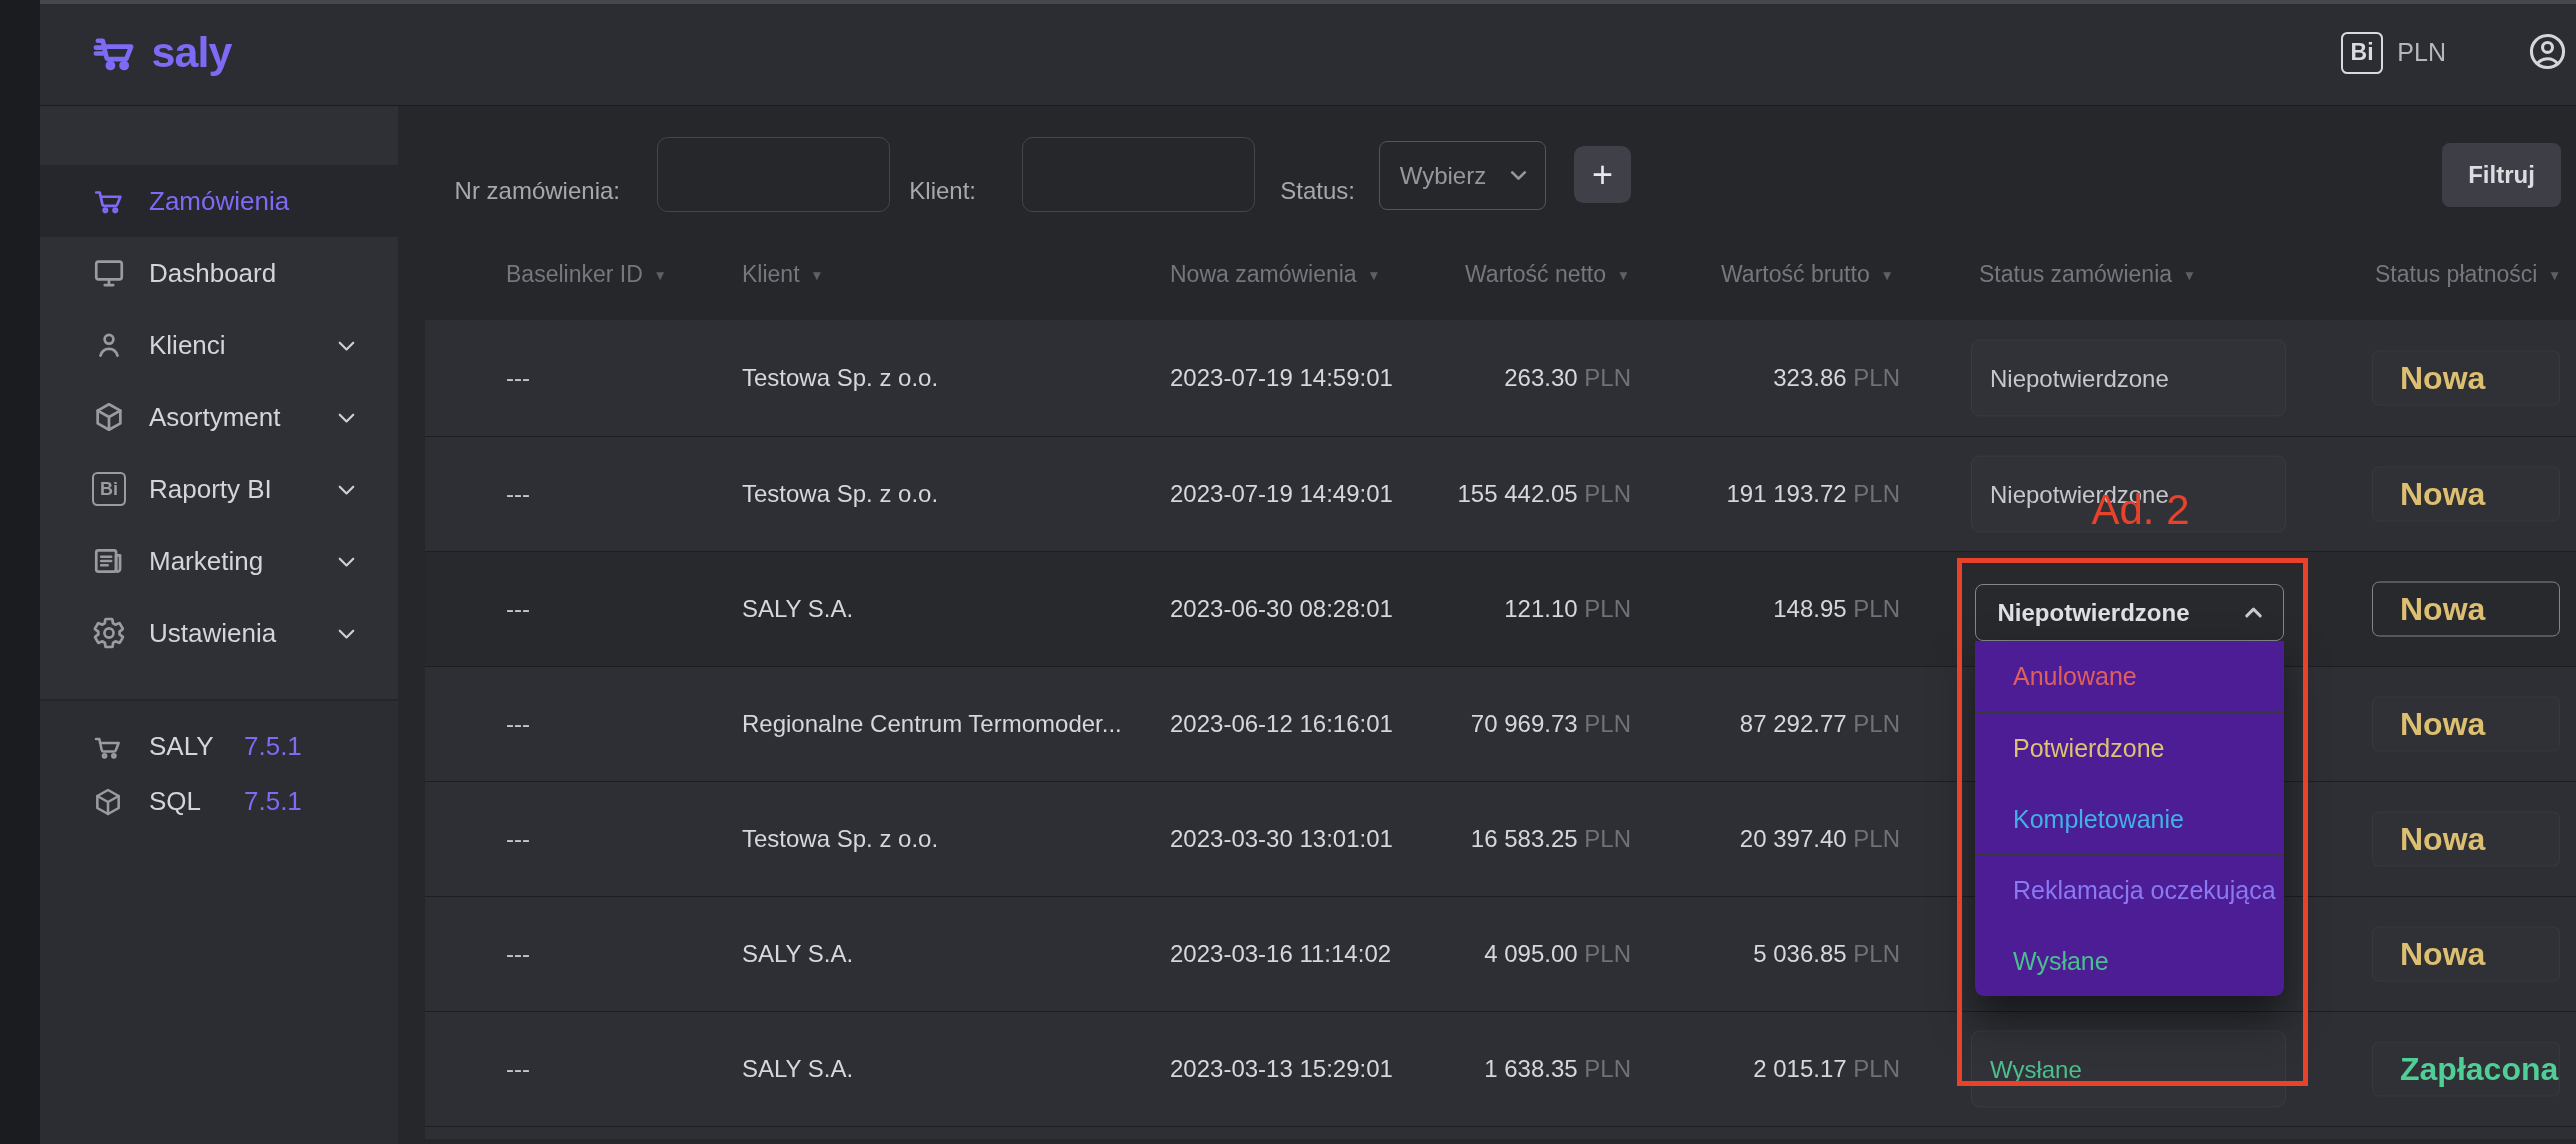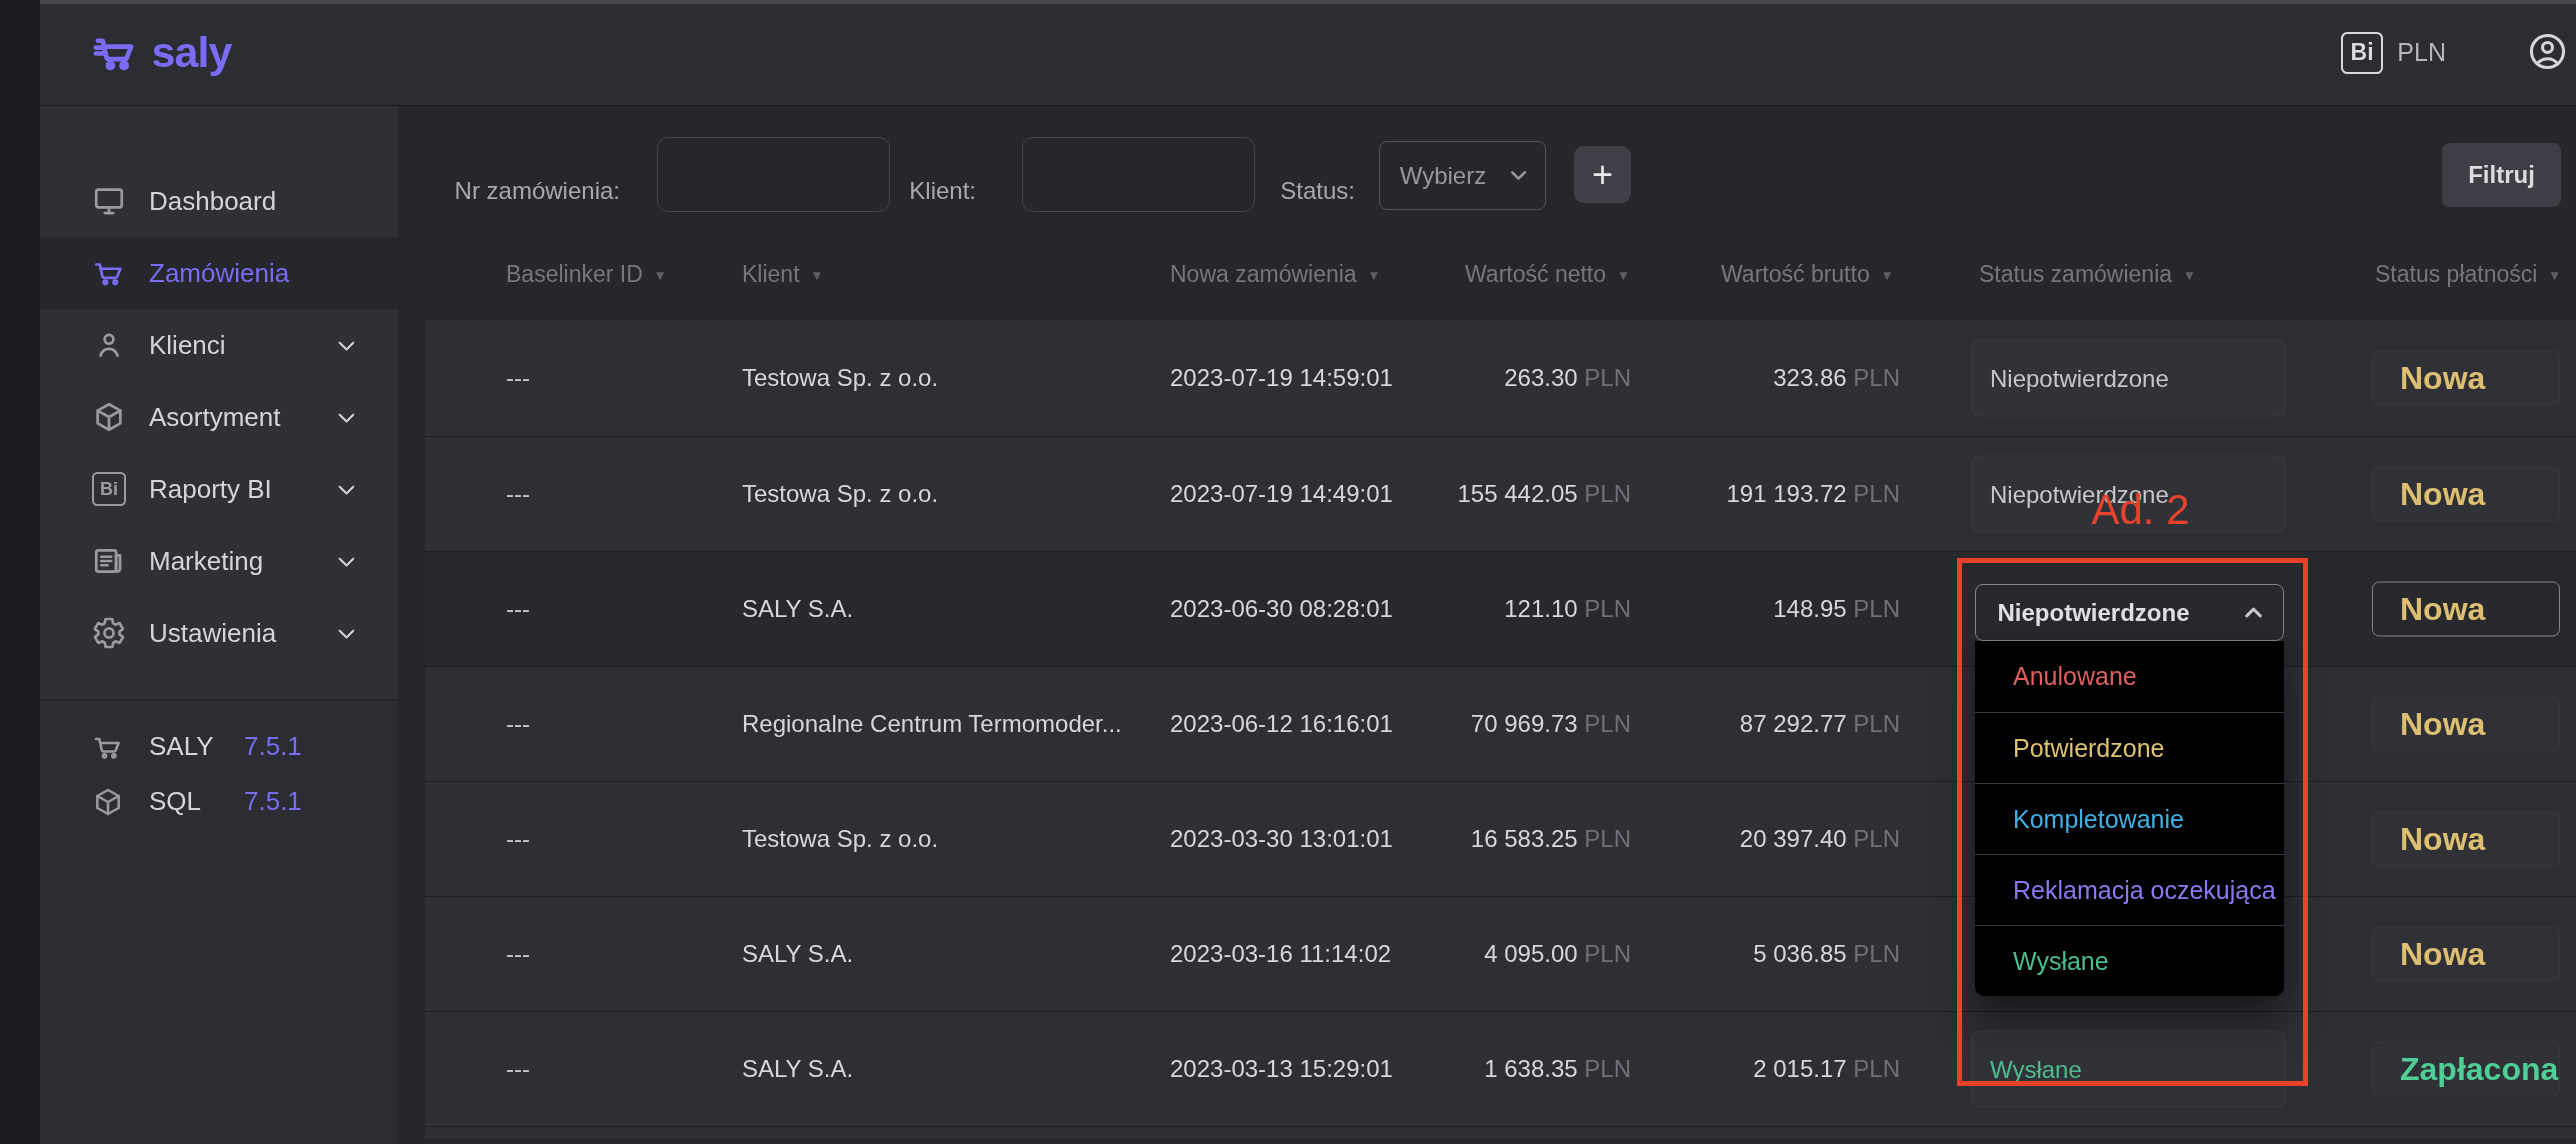--- a/index.html
+++ b/index.html
@@ -91,21 +91,21 @@
              background:rgba(255,255,255,.012);cursor:pointer;}
   .c-pstatus span{font-size:32px;font-weight:bold;}
   .c-pstatus.focused{border:1.8px solid #84858c;background:transparent;}
 
   
   .sel-open{position:absolute;left:1577px;top:479px;width:309px;height:57px;background:#28292d;
             border:1.8px solid #85868c;border-radius:8px;box-sizing:border-box;display:flex;
             align-items:center;z-index:40;cursor:pointer;}
   .sel-open .sel-text{margin-left:21.5px;font-size:24px;font-weight:bold;color:#dfe0e3;}
   .sel-open svg{width:27px;height:27px;stroke:#c9cacd;margin-left:auto;margin-right:16px;}
-  .menu{position:absolute;left:1577px;top:536px;width:309px;background:#000000;z-index:40;
+  .menu{position:absolute;left:1577px;top:536px;width:309px;background:#4c1d95;z-index:40;
         border-radius:0 0 9px 9px;box-shadow:0 21.5px 41px rgba(0,0,0,.5);overflow:hidden;}
   .menu-item{height:71px;display:flex;align-items:center;padding-left:38px;box-sizing:border-box;
              font-size:25px;border-top:0.9px solid #3a3b41;cursor:pointer;}
   .menu-item:first-child{border-top:none;}
 
   
   .red-rect{position:absolute;left:1559px;top:453px;width:351px;height:528px;border:5.4px solid #e8422b;
             box-sizing:border-box;z-index:50;pointer-events:none;}
   .annotation{position:absolute;left:1653px;top:381px;width:179px;text-align:center;font-size:42px;
               color:#e8422b;z-index:50;}
@@ -139,38 +139,38 @@
             <circle cx="12" cy="12" r="9.4"></circle>
             <circle cx="12" cy="9.6" r="2.9"></circle>
             <path d="M6 19.2a7.6 7.6 0 0 1 12 0"></path>
           </svg>
       </div>
     </div>
   </header>
 
   <nav class="sidebar">
     <div class="sidebar-menu" id="sidebar-menu">
-        <div class="nav-item">
-          <span class="nav-icon">
-            <svg fill="none" stroke-linecap="round" stroke-linejoin="round" stroke-width="1.9" viewBox="0 0 24 24">
-              <rect x="3" y="4" width="18" height="12.5" rx="1.6"></rect>
-              <path d="M9 20.5h6M12 16.5v4"></path>
-            </svg>
-          </span>
-          <span class="nav-label">Dashboard</span>
-        </div>
         <div class="nav-item active">
           <span class="nav-icon">
             <svg fill="none" stroke-linecap="round" stroke-linejoin="round" stroke-width="1.9" viewBox="0 0 24 24">
               <path d="M3 6h2.5l1.8 8.2a1.5 1.5 0 0 0 1.5 1.2h7.6a1.5 1.5 0 0 0 1.5-1.1L20 9H6"></path>
               <circle cx="9.4" cy="18.6" r="1.2"></circle>
               <circle cx="16.4" cy="18.6" r="1.2"></circle>
             </svg>
           </span>
           <span class="nav-label">Zamówienia</span>
+        </div>
+        <div class="nav-item">
+          <span class="nav-icon">
+            <svg fill="none" stroke-linecap="round" stroke-linejoin="round" stroke-width="1.9" viewBox="0 0 24 24">
+              <rect x="3" y="4" width="18" height="12.5" rx="1.6"></rect>
+              <path d="M9 20.5h6M12 16.5v4"></path>
+            </svg>
+          </span>
+          <span class="nav-label">Dashboard</span>
         </div>
         <div class="nav-item">
           <span class="nav-icon">
             <svg fill="none" stroke-linecap="round" stroke-linejoin="round" stroke-width="1.9" viewBox="0 0 24 24">
               <circle cx="12" cy="8" r="3.1"></circle>
               <path d="M6 19.5c.9-3.2 3-4.8 6-4.8s5.1 1.6 6 4.8"></path>
             </svg>
           </span>
           <span class="nav-label">Klienci</span>
           <span class="nav-chevron"><svg fill="none" stroke-linecap="round" stroke-linejoin="round" stroke-width="1.9" viewBox="0 0 24 24">

